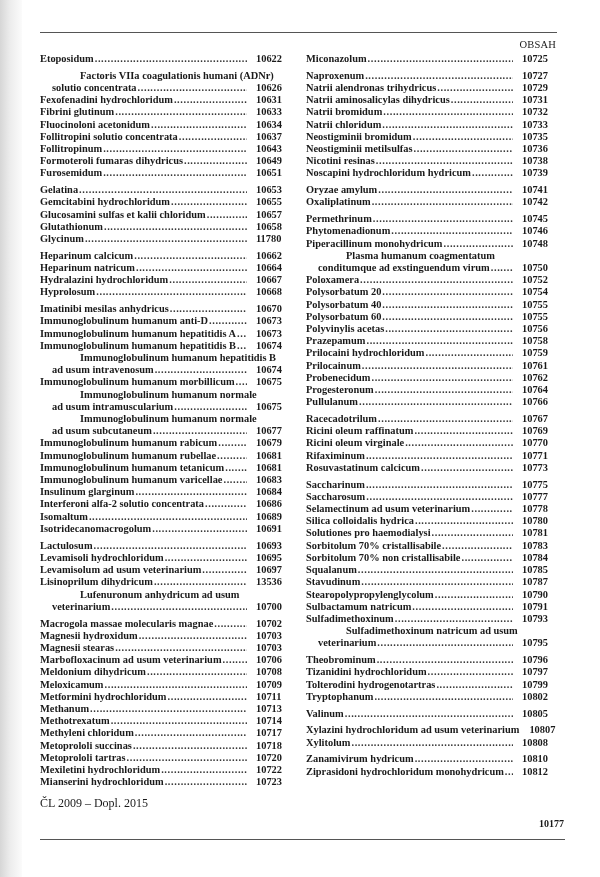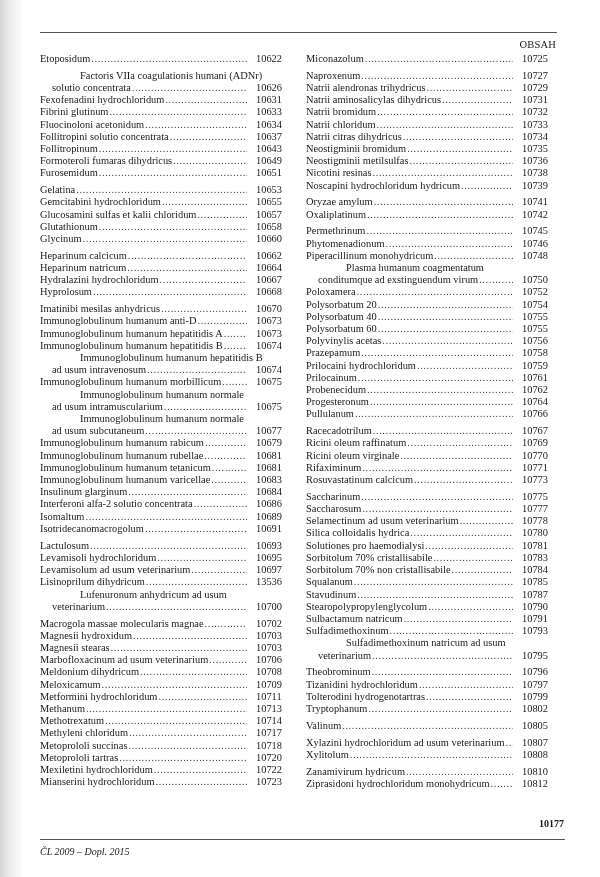--- a/index.html
+++ b/index.html
@@ -17,21 +17,21 @@
   .header-title {
     position: absolute; top: 15px; right: 44px;
     font-size: 10.5px; letter-spacing: 0.2px; margin-top: 24px;
   }
   .header-rule {
     position: absolute; top: 32px; left: 40px; width: 517px; height: 0;
     border-top: 1px solid #555;
   }
   .col {
     position: absolute; top: 53px; width: 246px;
-    font-size: 10.4px; line-height: 12.2px;
+    font-size: 10.4px; line-height: 12.2px; font-weight: bold;
   }
   .col.left { left: 40px; }
   .col.right { left: 306px; }
   .group { margin-bottom: 4.6px; }
   .entry {
     display: flex; align-items: flex-end; white-space: nowrap;
   }
   .entry .name { flex: 0 0 auto; }
   .entry .leader {
     flex: 1 1 auto; overflow: hidden; margin: 0 3px 0 1px;
@@ -41,21 +41,21 @@
     content: "..................................................................................................................................";
   }
   .entry .page { flex: 0 0 30px; text-align: left; margin-left: 6px; }
   .entry-multi .line1 { display: block; white-space: nowrap; margin-left: 40px; }
   .entry-multi .entry { padding-left: 12px; }
   .footer-rule {
     position: absolute; top: 839px; left: 40px; width: 525px; height: 0;
     border-top: 1px solid #555;
   }
   .footer-left {
-    position: absolute; top: 846px; left: 40px; font-size: 10px; font-style: italic;
+    position: absolute; top: 796px; left: 40px; font-size: 12px;
   }
   .footer-right {
     position: absolute; top: 818px; right: 36px; font-size: 10px; font-weight: bold;
   }
 </style>
 </head>
 <body>
 
 <div class="page-shadow"></div>
 
@@ -132,21 +132,21 @@
         <span class="page">10657</span>
       </div>
       <div class="entry">
         <span class="name">Glutathionum</span>
         <span class="leader"></span>
         <span class="page">10658</span>
       </div>
       <div class="entry">
         <span class="name">Glycinum</span>
         <span class="leader"></span>
-        <span class="page">10660</span>
+        <span class="page">11780</span>
       </div>
     </div>
     <div class="group">
       <div class="entry">
         <span class="name">Heparinum calcicum</span>
         <span class="leader"></span>
         <span class="page">10662</span>
       </div>
       <div class="entry">
         <span class="name">Heparinum natricum</span>
@@ -386,25 +386,20 @@
         <span class="name">Natrii bromidum</span>
         <span class="leader"></span>
         <span class="page">10732</span>
       </div>
       <div class="entry">
         <span class="name">Natrii chloridum</span>
         <span class="leader"></span>
         <span class="page">10733</span>
       </div>
       <div class="entry">
-        <span class="name">Natrii citras dihydricus</span>
-        <span class="leader"></span>
-        <span class="page">10734</span>
-      </div>
-      <div class="entry">
         <span class="name">Neostigminii bromidum</span>
         <span class="leader"></span>
         <span class="page">10735</span>
       </div>
       <div class="entry">
         <span class="name">Neostigminii metilsulfas</span>
         <span class="leader"></span>
         <span class="page">10736</span>
       </div>
       <div class="entry">

